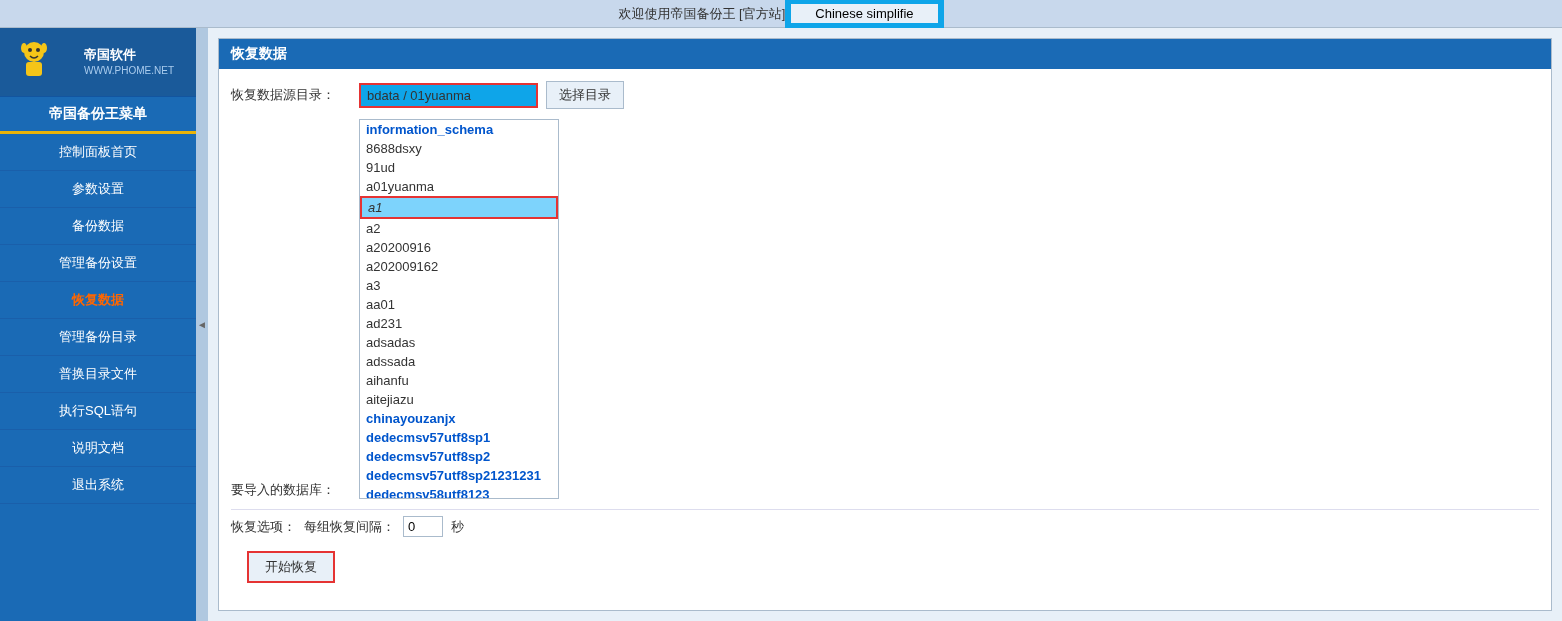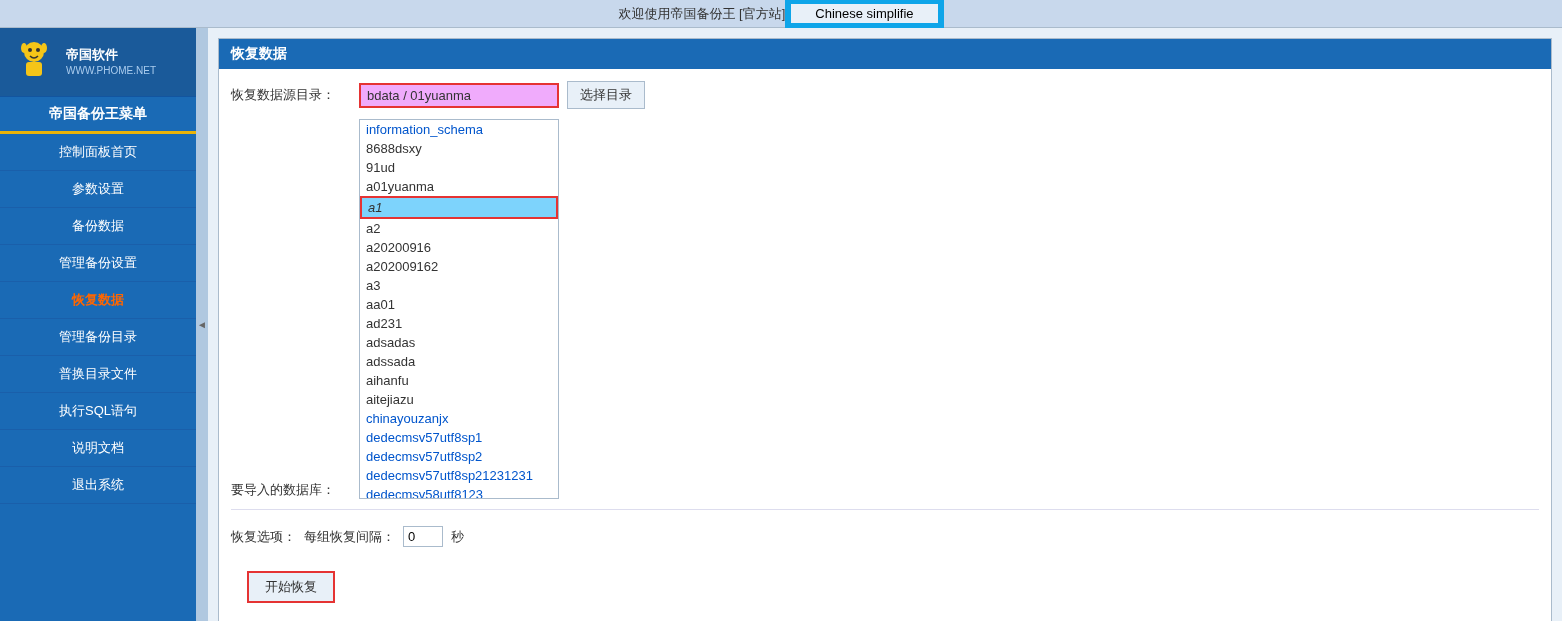--- a/index.html
+++ b/index.html
@@ -37,21 +37,21 @@
       background: #1a6ab5;
       flex-shrink: 0;
       display: flex;
       flex-direction: column;
     }
     .sidebar-logo {
       background: #1a5a9a;
       padding: 8px;
       display: flex;
       align-items: center;
-      gap: 6px;
+      gap: 24px;
       border-bottom: 1px solid #1255a0;
     }
     .logo-icon {
       width: 52px;
       height: 52px;
       flex-shrink: 0;
     }
     .sidebar-menu-title {
       background: #1a6ab5;
       color: #fff;
@@ -119,22 +119,22 @@
     .form-label {
       width: 120px;
       color: #333;
       font-size: 13px;
       flex-shrink: 0;
     }
     .form-input {
       border: 2px solid #e53333;
       padding: 3px 6px;
       font-size: 13px;
-      width: 200px;
-      background: #f0abfc;
+      width: 179px;
+      background: #0ea5e9;
       color: #333;
     }
     .form-btn {
       background: #e8f0f8;
       border: 1px solid #aabbcc;
       padding: 4px 12px;
       cursor: pointer;
       font-size: 13px;
       color: #333;
     }
@@ -165,28 +165,28 @@
       padding: 2px 6px;
       cursor: pointer;
       color: #333;
     }
     .db-listbox-item.selected {
       background: #7dd3fc;
       border: 2px solid #e53333;
       color: #333;
       font-style: italic;
     }
-    .db-listbox-item.blue { color: #0055cc; }
+    .db-listbox-item.blue { color: #0055cc; font-weight: bold; }
 
     
     .options-row {
       display: flex;
       align-items: center;
       gap: 8px;
-      padding: 16px 0;
+      padding: 6px 0;
       border-top: 1px solid #dde;
       margin-top: 8px;
     }
     .options-label { color: #333; font-size: 13px; }
     .interval-label { color: #333; font-size: 13px; }
     .interval-input {
       border: 1px solid #aabbcc;
       width: 40px;
       padding: 2px 4px;
       font-size: 13px;

